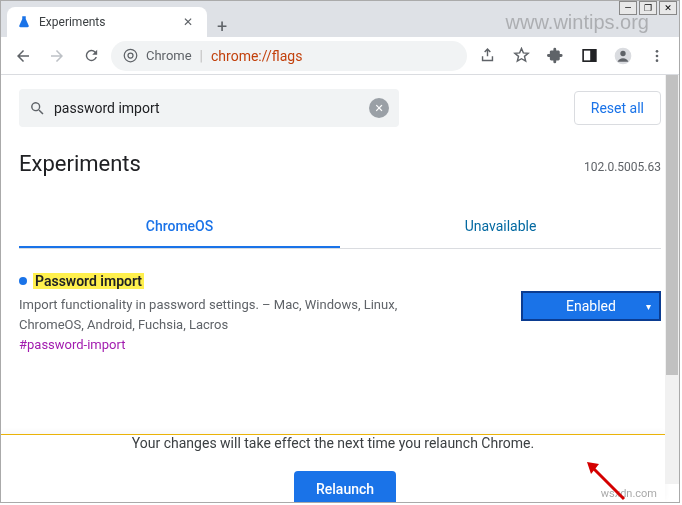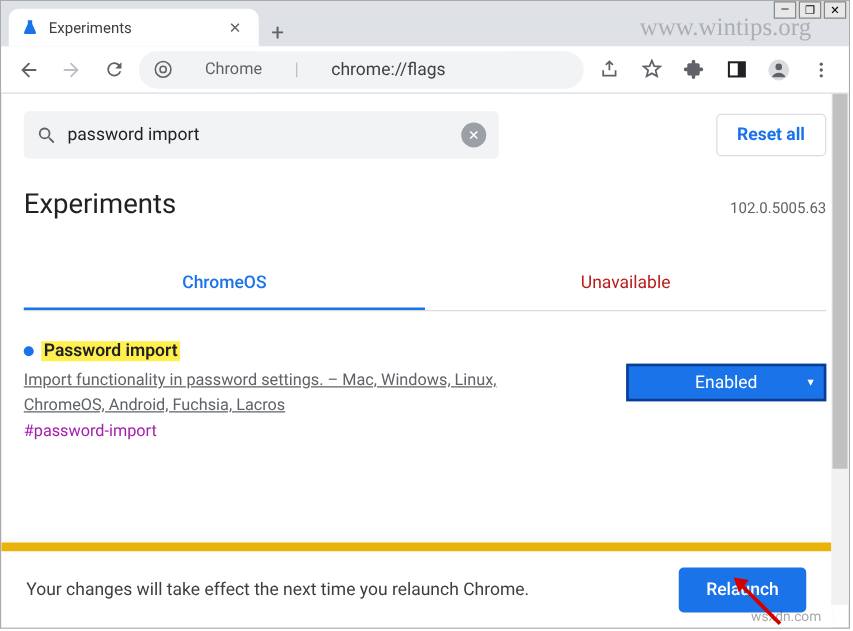--- a/index.html
+++ b/index.html
@@ -13,64 +13,64 @@
 .tab-title { font-size: 12px; color: #3c4043; flex: 1; }
 .tab-close { color: #5f6368; font-size: 12px; line-height: 1; padding: 2px 4px; cursor: pointer; }
 .new-tab { color: #5f6368; font-size: 18px; padding: 0 10px; cursor: pointer; }
 .win-controls { position: absolute; right: 2px; top: 0; display: flex; gap: 2px; }
 .win-btn { width: 18px; height: 14px; border: 1px solid #888; font-size: 9px; display: flex; align-items: center; justify-content: center; background: #e8e8e8; }
 
 
 .toolbar { height: 38px; background: #fff; display: flex; align-items: center; padding: 0 8px; border-bottom: 1px solid #dadce0; gap: 6px; }
 .tool-btn { width: 28px; height: 28px; display: flex; align-items: center; justify-content: center; color: #5f6368; border-radius: 50%; cursor: pointer; }
 .tool-btn.disabled { color: #bdc1c6; }
-.omnibox { flex: 1; height: 30px; background: #f1f3f4; border-radius: 15px; display: flex; align-items: center; padding: 0 12px; gap: 26px; font-size: 14px; color: #5f6368; }
+.omnibox { flex: 1; height: 30px; background: #f1f3f4; border-radius: 15px; display: flex; align-items: center; padding: 0 12px; gap: 8px; font-size: 14px; color: #5f6368; }
 .omnibox-chrome { font-size: 13px; color: #5f6368; }
 .omnibox-sep { color: #c0c0c0; }
-.omnibox-url { color: #404040; font-size: 14px; }
+.omnibox-url { color: #c2410c; font-size: 14px; }
 
 
 .content { height: calc(100% - 36px - 38px); overflow: auto; position: relative; }
 .content-inner { padding: 14px 18px 0 18px; }
 
 .search-row { display: flex; align-items: center; gap: 12px; }
 .search-box { flex: 0 0 380px; height: 38px; background: #f1f3f4; border-radius: 4px; display: flex; align-items: center; padding: 0 10px; gap: 8px; }
 .search-input { flex: 1; border: none; background: transparent; font-size: 14px; color: #202124; outline: none; }
 .clear-btn { width: 20px; height: 20px; border-radius: 50%; background: #9aa0a6; color: #fff; display: flex; align-items: center; justify-content: center; font-size: 11px; cursor: pointer; }
-.reset-all { margin-left: auto; border: 1px solid #dadce0; color: #1a73e8; background: #fff; padding: 8px 16px; border-radius: 4px; font-size: 14px; cursor: pointer; font-weight: 700; }
+.reset-all { margin-left: auto; border: 1px solid #dadce0; color: #1a73e8; background: #fff; padding: 8px 16px; border-radius: 4px; font-size: 14px; cursor: pointer; font-weight: 400; }
 
 .title-row { display: flex; justify-content: space-between; align-items: baseline; margin-top: 24px; }
 .page-title { font-size: 22px; color: #202124; font-weight: 400; }
 .version { font-size: 12px; color: #5f6368; }
 
 .tabs { display: flex; margin-top: 30px; border-bottom: 1px solid #dadce0; }
-.tabrow-item { flex: 1; text-align: center; padding: 12px 0; font-size: 14px; color: #b91c1c; cursor: pointer; border-bottom: 2px solid transparent; }
+.tabrow-item { flex: 1; text-align: center; padding: 12px 0; font-size: 14px; color: #0369a1; cursor: pointer; border-bottom: 2px solid transparent; }
 .tabrow-item.active { color: #1a73e8; border-bottom: 2px solid #1a73e8; font-weight: 500; }
 
 .flag-item { padding: 24px 0 18px 0; display: flex; gap: 14px; align-items: flex-start; }
 .flag-body { flex: 1; }
 .flag-title-row { display: flex; align-items: center; gap: 6px; }
 .blue-dot { width: 8px; height: 8px; background: #1a73e8; border-radius: 50%; }
 .flag-title { font-size: 14px; font-weight: 600; color: #202124; background: #fff04d; padding: 0 2px; }
-.flag-desc { font-size: 13px; color: #5f6368; margin-top: 6px; line-height: 1.5; max-width: 440px; text-decoration: underline; }
+.flag-desc { font-size: 13px; color: #5f6368; margin-top: 6px; line-height: 1.5; max-width: 440px; }
 .flag-anchor { font-size: 13px; color: #a21caf; margin-top: 0; display: inline-block; cursor: pointer; }
-.flag-select { width: 160px; height: 30px; background: #1a73e8; color: #fff; border: 2px solid #0b3c91; font-size: 14px; display: flex; align-items: center; justify-content: center; gap: 12px; cursor: pointer; position: relative; margin-top: 18px; }
+.flag-select { width: 140px; height: 30px; background: #1a73e8; color: #fff; border: 2px solid #0b3c91; font-size: 14px; display: flex; align-items: center; justify-content: center; gap: 12px; cursor: pointer; position: relative; margin-top: 18px; }
 .flag-select .chev { position: absolute; right: 8px; font-size: 10px; }
 
 
-.bottom-bar { position: absolute; left: 0; bottom: 0; right: 14px; height: 68px; background: #fff; border-top: 7px solid #eab308; display: flex; align-items: center; padding: 0 20px; gap: 20px; box-shadow: 0 -2px 6px rgba(0,0,0,0.04); }
+.bottom-bar { position: absolute; left: 0; bottom: 0; right: 14px; height: 68px; background: #fff; border-top: 1px solid #eab308; display: flex; align-items: center; padding: 0 20px; gap: 20px; box-shadow: 0 -2px 6px rgba(0,0,0,0.04); flex-direction: column; }
 .bottom-text { flex: 1; font-size: 14px; color: #3c4043; }
 .relaunch-btn { background: #1a73e8; color: #fff; border: none; padding: 10px 22px; border-radius: 4px; font-size: 14px; font-weight: 500; cursor: pointer; margin-left: 24px; }
 
 
 .fake-scroll { position: absolute; right: 0; top: 74px; width: 14px; bottom: 18px; background: #f1f1f1; }
 .fake-thumb { position: absolute; left: 1px; right: 1px; top: 0; height: 300px; background: #c1c1c1; }
 
 
-.wm1 { position: absolute; top: 10px; right: 30px; font-size: 20px; color: rgba(80,80,80,0.35); font-family: Liberation Serif, serif; pointer-events: none; }
+.wm1 { position: absolute; top: 10px; right: 30px; font-size: 20px; color: rgba(80,80,80,0.35); font-family: Liberation Sans, sans-serif; pointer-events: none; }
 .wm2 { position: absolute; bottom: 2px; right: 22px; font-size: 11px; color: rgba(60,60,60,0.45); pointer-events: none; }
 
 
 .red-arrow { position: absolute; bottom: -2px; right: 50px; pointer-events: none; }
 
 svg { display: block; }
 </style>
 </head>
 <body>
 

